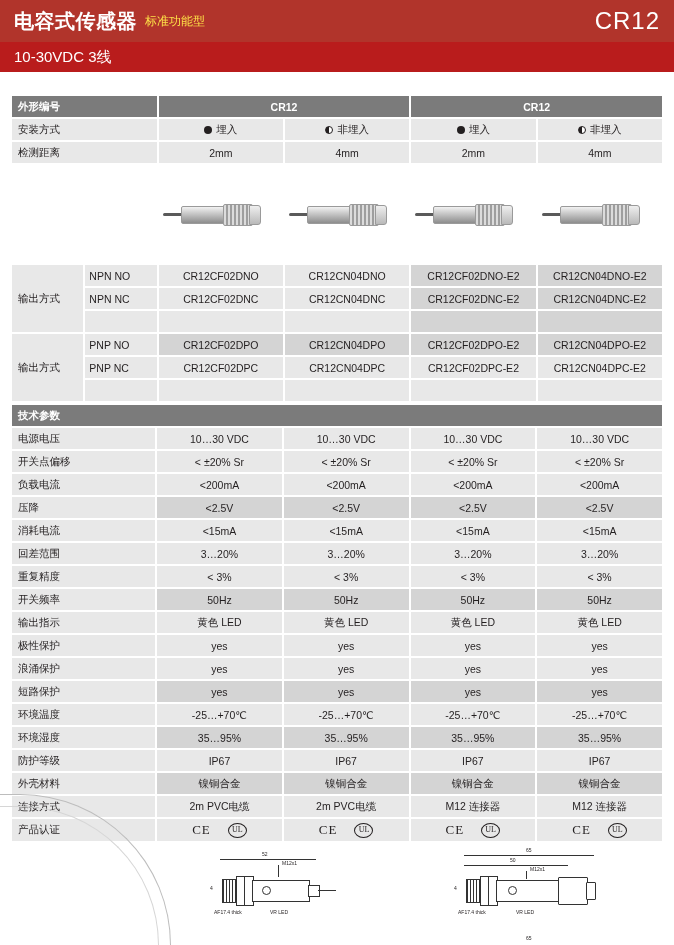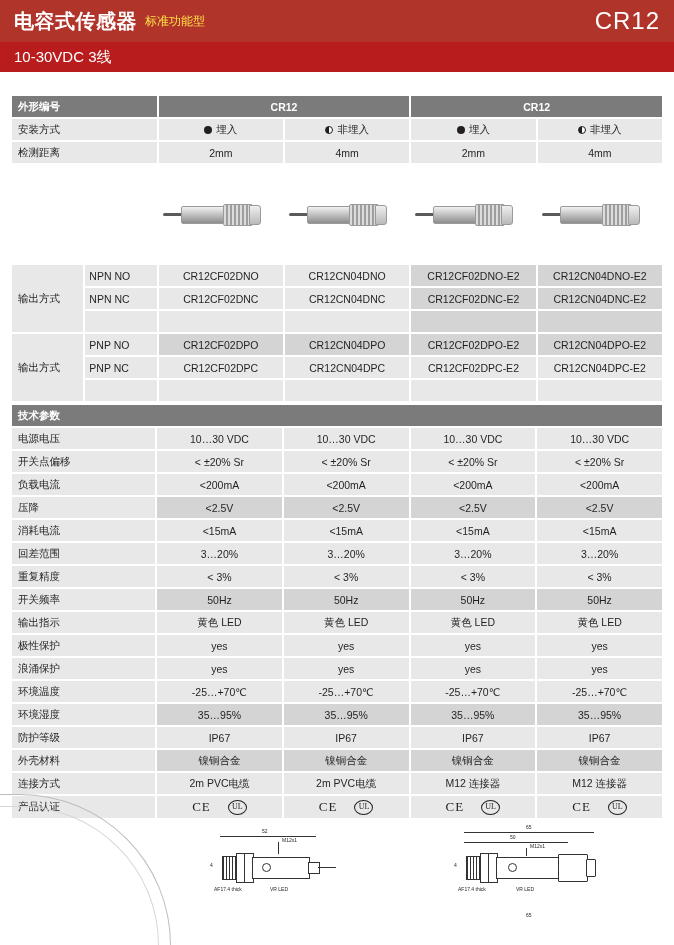--- a/index.html
+++ b/index.html
@@ -367,20 +367,27 @@
             <td class="val">yes</td>
           </tr>
         <tr>
             <td class="lbl">浪涌保护</td>
             <td class="val">yes</td>
             <td class="val">yes</td>
             <td class="val">yes</td>
             <td class="val">yes</td>
           </tr>
         <tr>
+            <td class="lbl">短路保护</td>
+            <td class="val shade">yes</td>
+            <td class="val shade">yes</td>
+            <td class="val shade">yes</td>
+            <td class="val shade">yes</td>
+          </tr>
+        <tr>
             <td class="lbl">环境温度</td>
             <td class="val">-25…+70℃</td>
             <td class="val">-25…+70℃</td>
             <td class="val">-25…+70℃</td>
             <td class="val">-25…+70℃</td>
           </tr>
         <tr>
             <td class="lbl">环境湿度</td>
             <td class="val shade">35…95%</td>
             <td class="val shade">35…95%</td>

